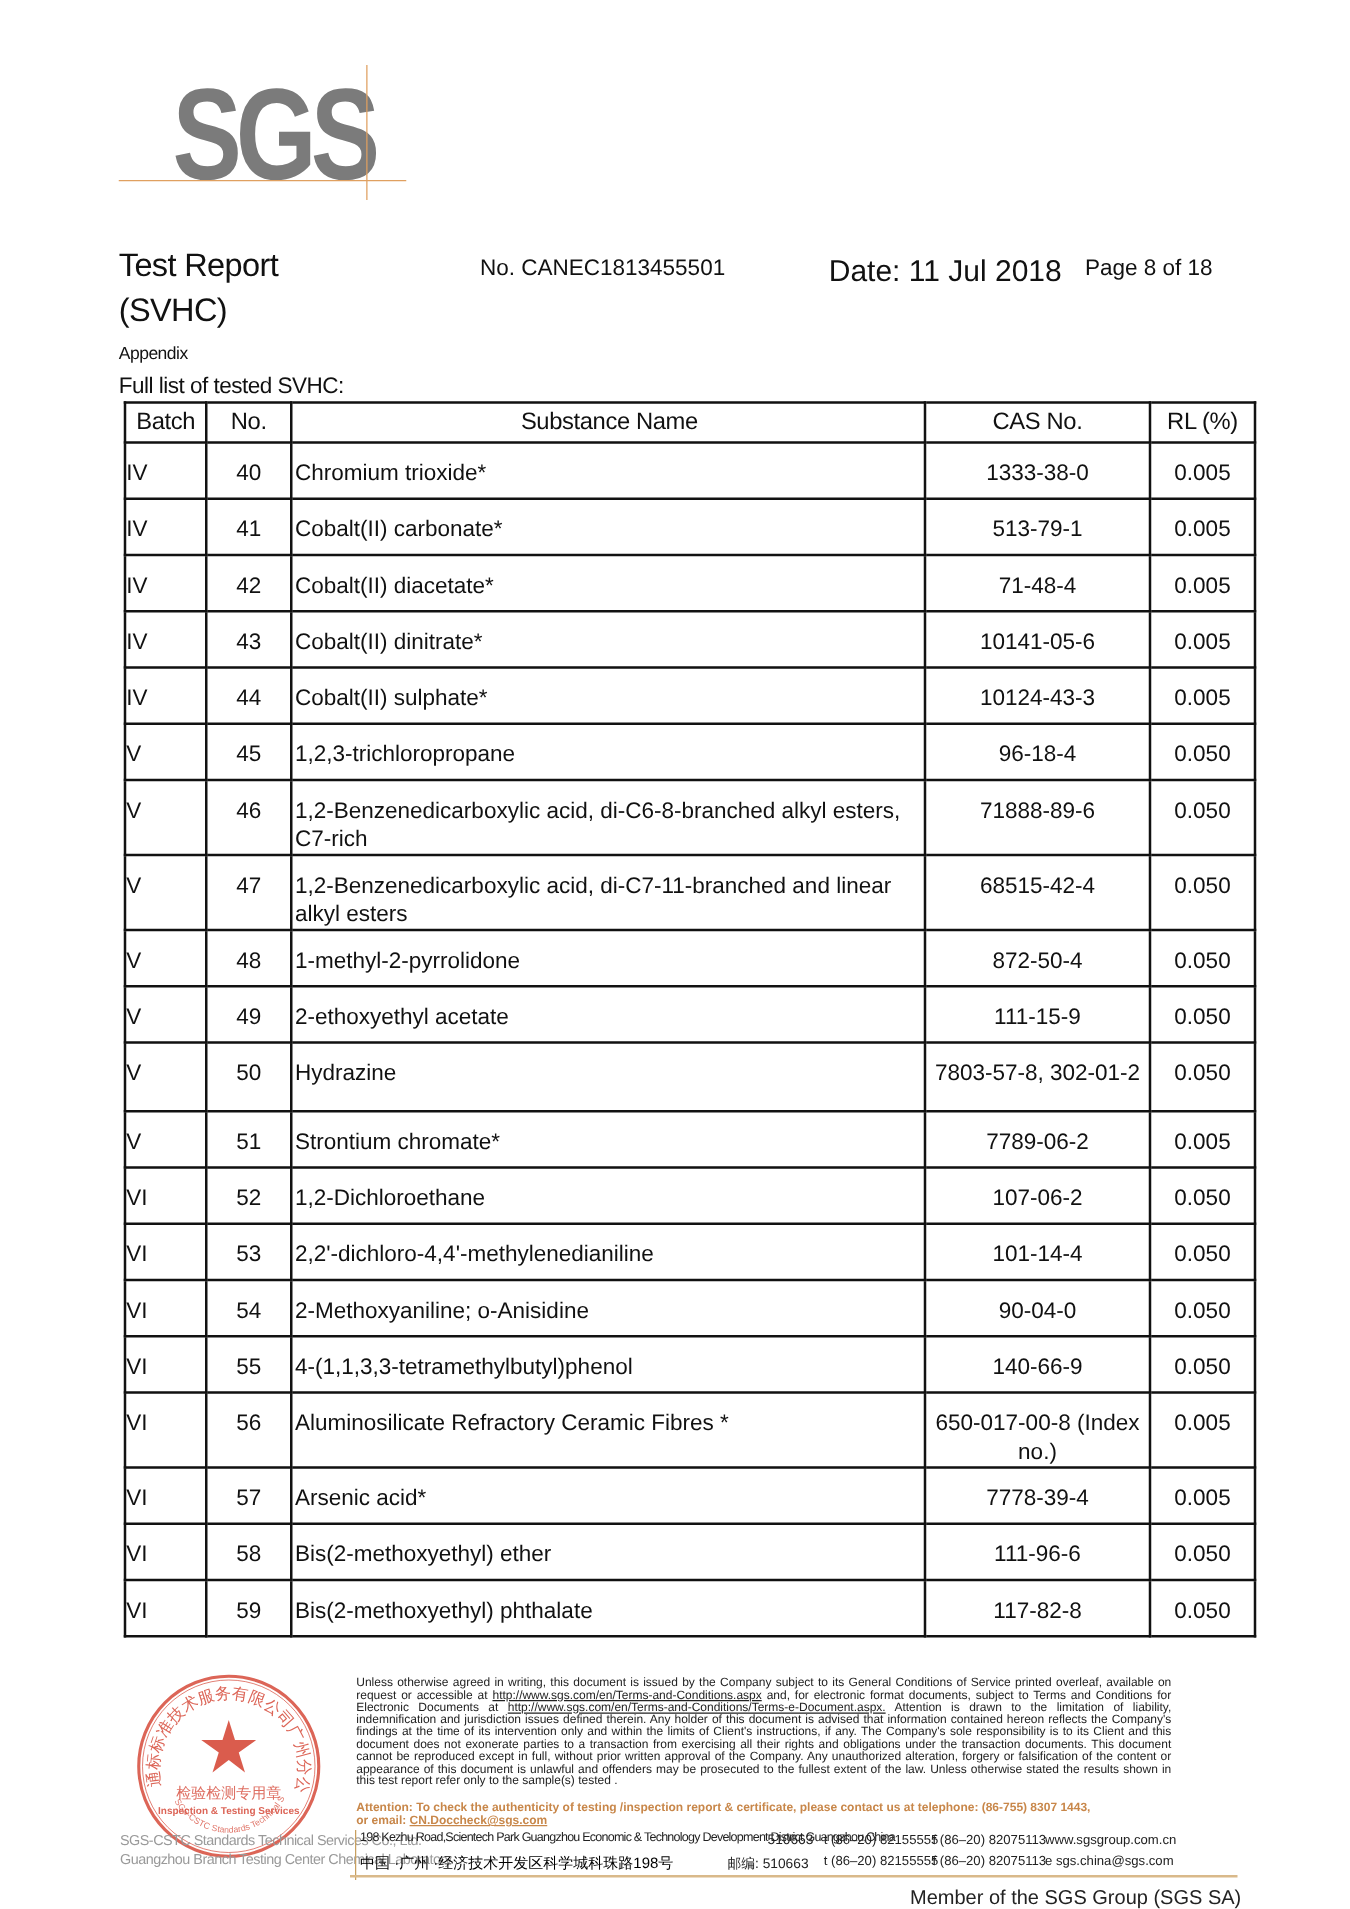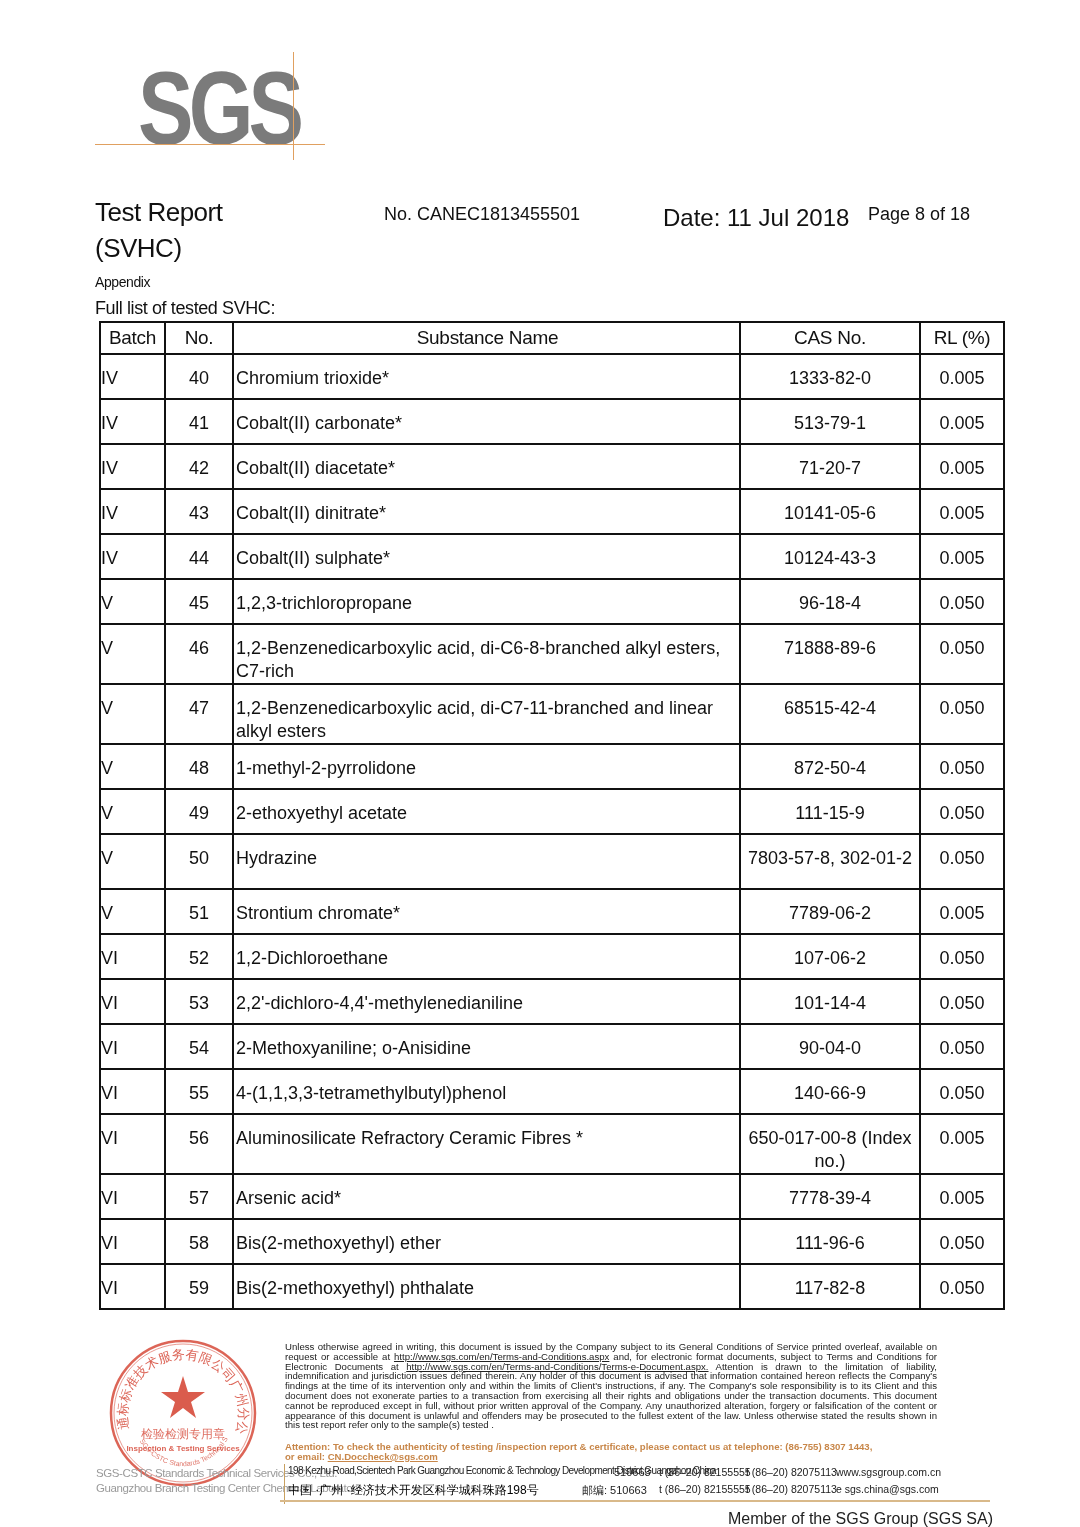--- a/index.html
+++ b/index.html
@@ -88,35 +88,35 @@
       <th class="c-name" style="text-align:center">Substance Name</th>
       <th class="c-cas">CAS No.</th>
       <th class="c-rl">RL (%)</th>
     </tr>
   </thead>
   <tbody id="tbody">
       <tr class="r1">
         <td class="c-batch">IV</td>
         <td class="c-no">40</td>
         <td class="c-name">Chromium trioxide*</td>
-        <td class="c-cas">1333-82-0</td>
+        <td class="c-cas">1333-38-0</td>
         <td class="c-rl">0.005</td>
       </tr>
       <tr class="r1">
         <td class="c-batch">IV</td>
         <td class="c-no">41</td>
         <td class="c-name">Cobalt(II) carbonate*</td>
         <td class="c-cas">513-79-1</td>
         <td class="c-rl">0.005</td>
       </tr>
       <tr class="r1">
         <td class="c-batch">IV</td>
         <td class="c-no">42</td>
         <td class="c-name">Cobalt(II) diacetate*</td>
-        <td class="c-cas">71-20-7</td>
+        <td class="c-cas">71-48-4</td>
         <td class="c-rl">0.005</td>
       </tr>
       <tr class="r1">
         <td class="c-batch">IV</td>
         <td class="c-no">43</td>
         <td class="c-name">Cobalt(II) dinitrate*</td>
         <td class="c-cas">10141-05-6</td>
         <td class="c-rl">0.005</td>
       </tr>
       <tr class="r1">

